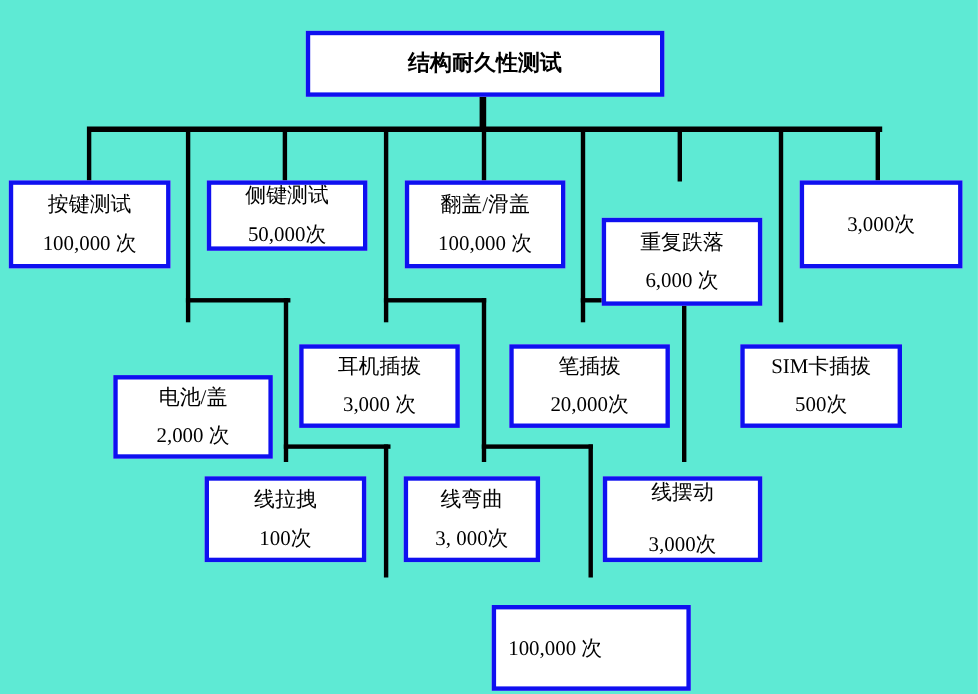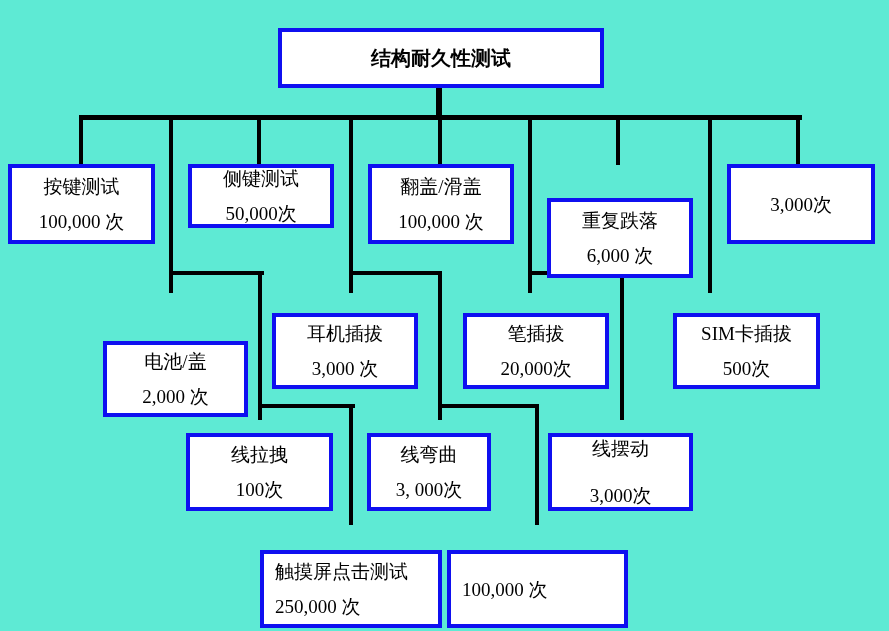--- a/index.html
+++ b/index.html
@@ -96,21 +96,17 @@
   </div>
   <div class="node" style="left:367px;top:433px;width:124px;height:78px;">
     <span class="lbl">线弯曲</span>
     <span class="cnt">3, 000次</span>
   </div>
   <div class="node" style="left:548px;top:433px;width:145px;height:78px;gap:12px;">
     <span class="lbl">线摆动</span>
     <span class="cnt">3,000次</span>
   </div>
 
-  <div class="node left-align" style="left:260px;top:550px;width:182px;height:78px;">
-    <span class="lbl">触摸屏点击测试</span>
-    <span class="cnt">250,000 次</span>
-  </div>
   <div class="node left-align" style="left:447px;top:550px;width:181px;height:78px;">
     <span class="cnt">100,000 次</span>
   </div>
 
 </div>
 
 </body></html>

